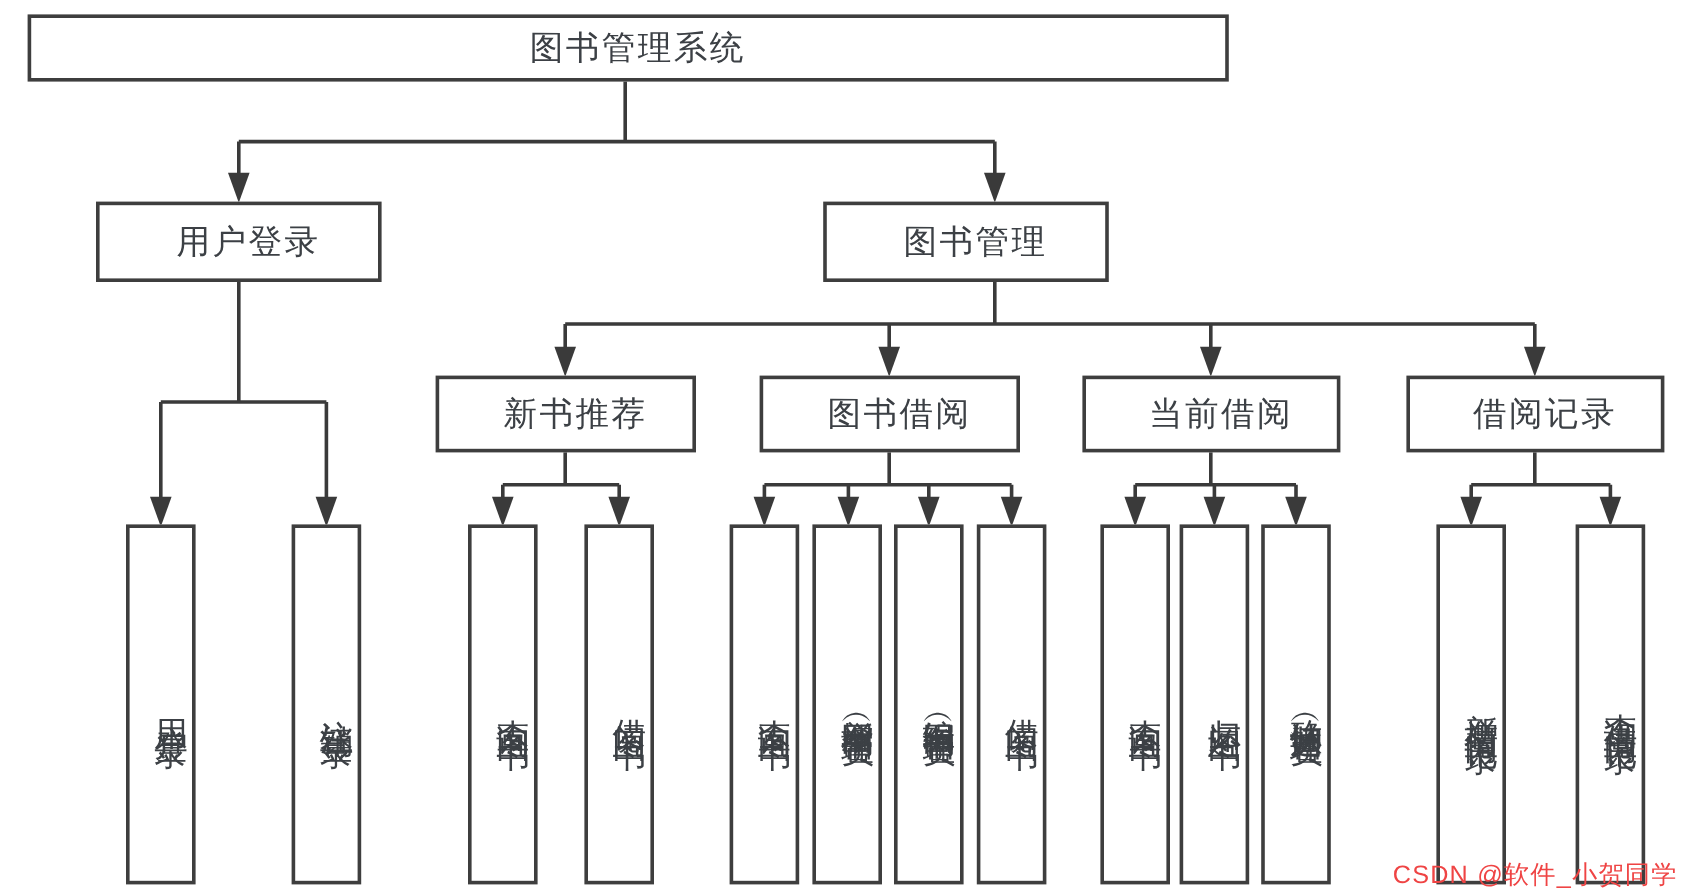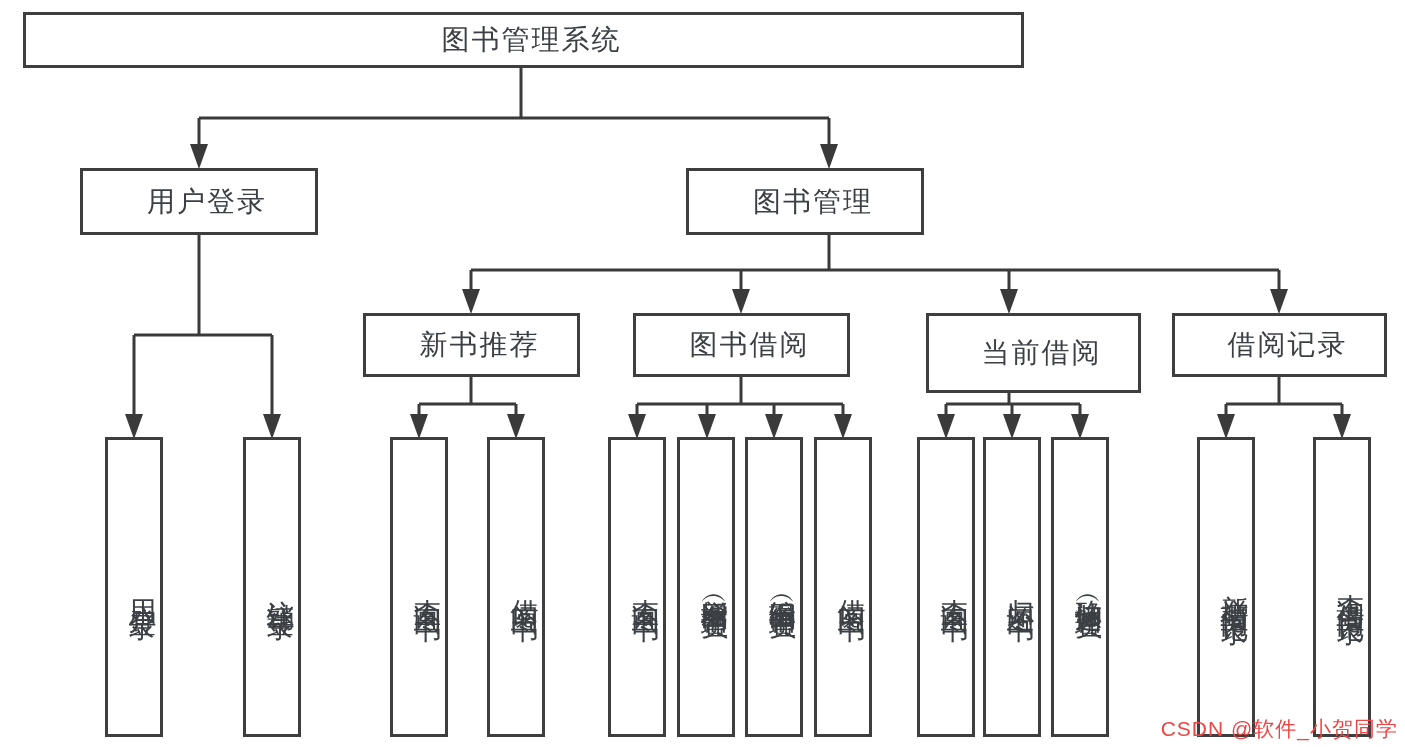--- a/index.html
+++ b/index.html
@@ -109,21 +109,21 @@
   <div class="node hnode" style="left:686px; top:168px; width:238px; height:67px;">
     <span>图书管理</span>
   </div>
 
   <div class="node hnode" style="left:363px; top:313px; width:217px; height:64px;">
     <span>新书推荐</span>
   </div>
   <div class="node hnode" style="left:633px; top:313px; width:217px; height:64px;">
     <span>图书借阅</span>
   </div>
-  <div class="node hnode" style="left:902px; top:313px; width:215px; height:80px;margin-left:24px;">
+  <div class="node hnode" style="left:902px; top:313px; width:215px; height:64px;">
     <span>当前借阅</span>
   </div>
   <div class="node hnode" style="left:1172px; top:313px; width:215px; height:64px;">
     <span>借阅记录</span>
   </div>
 
   <div class="node vnode" style="left:105px;">
     <span>用户登录</span>
   </div>
   <div class="node vnode" style="left:243px;">

